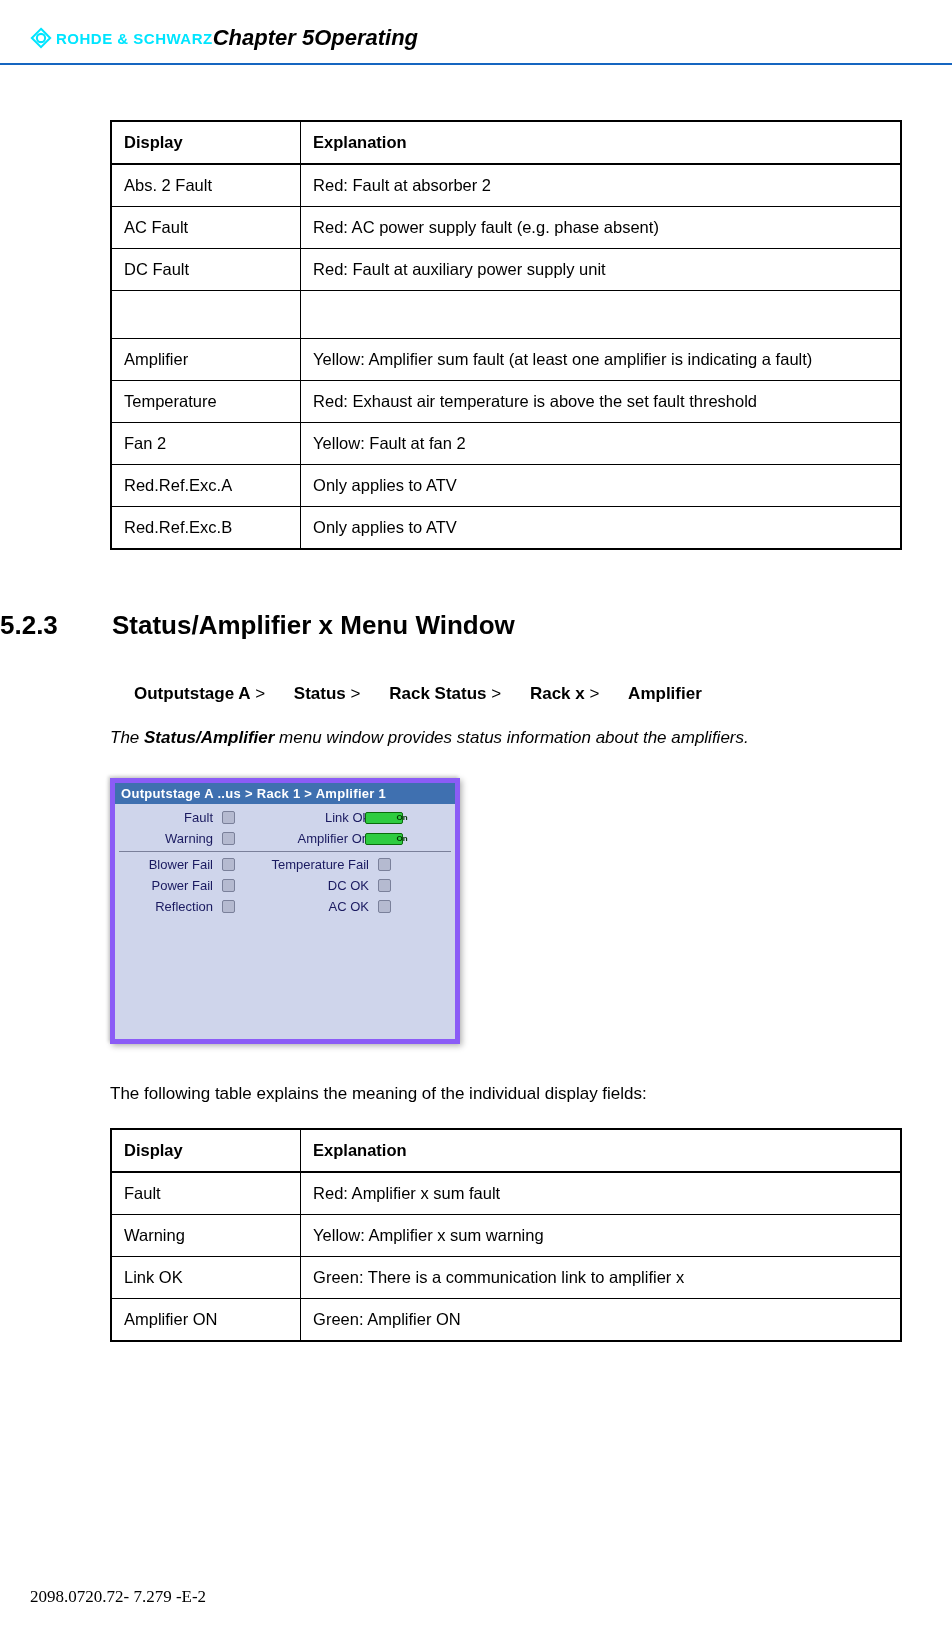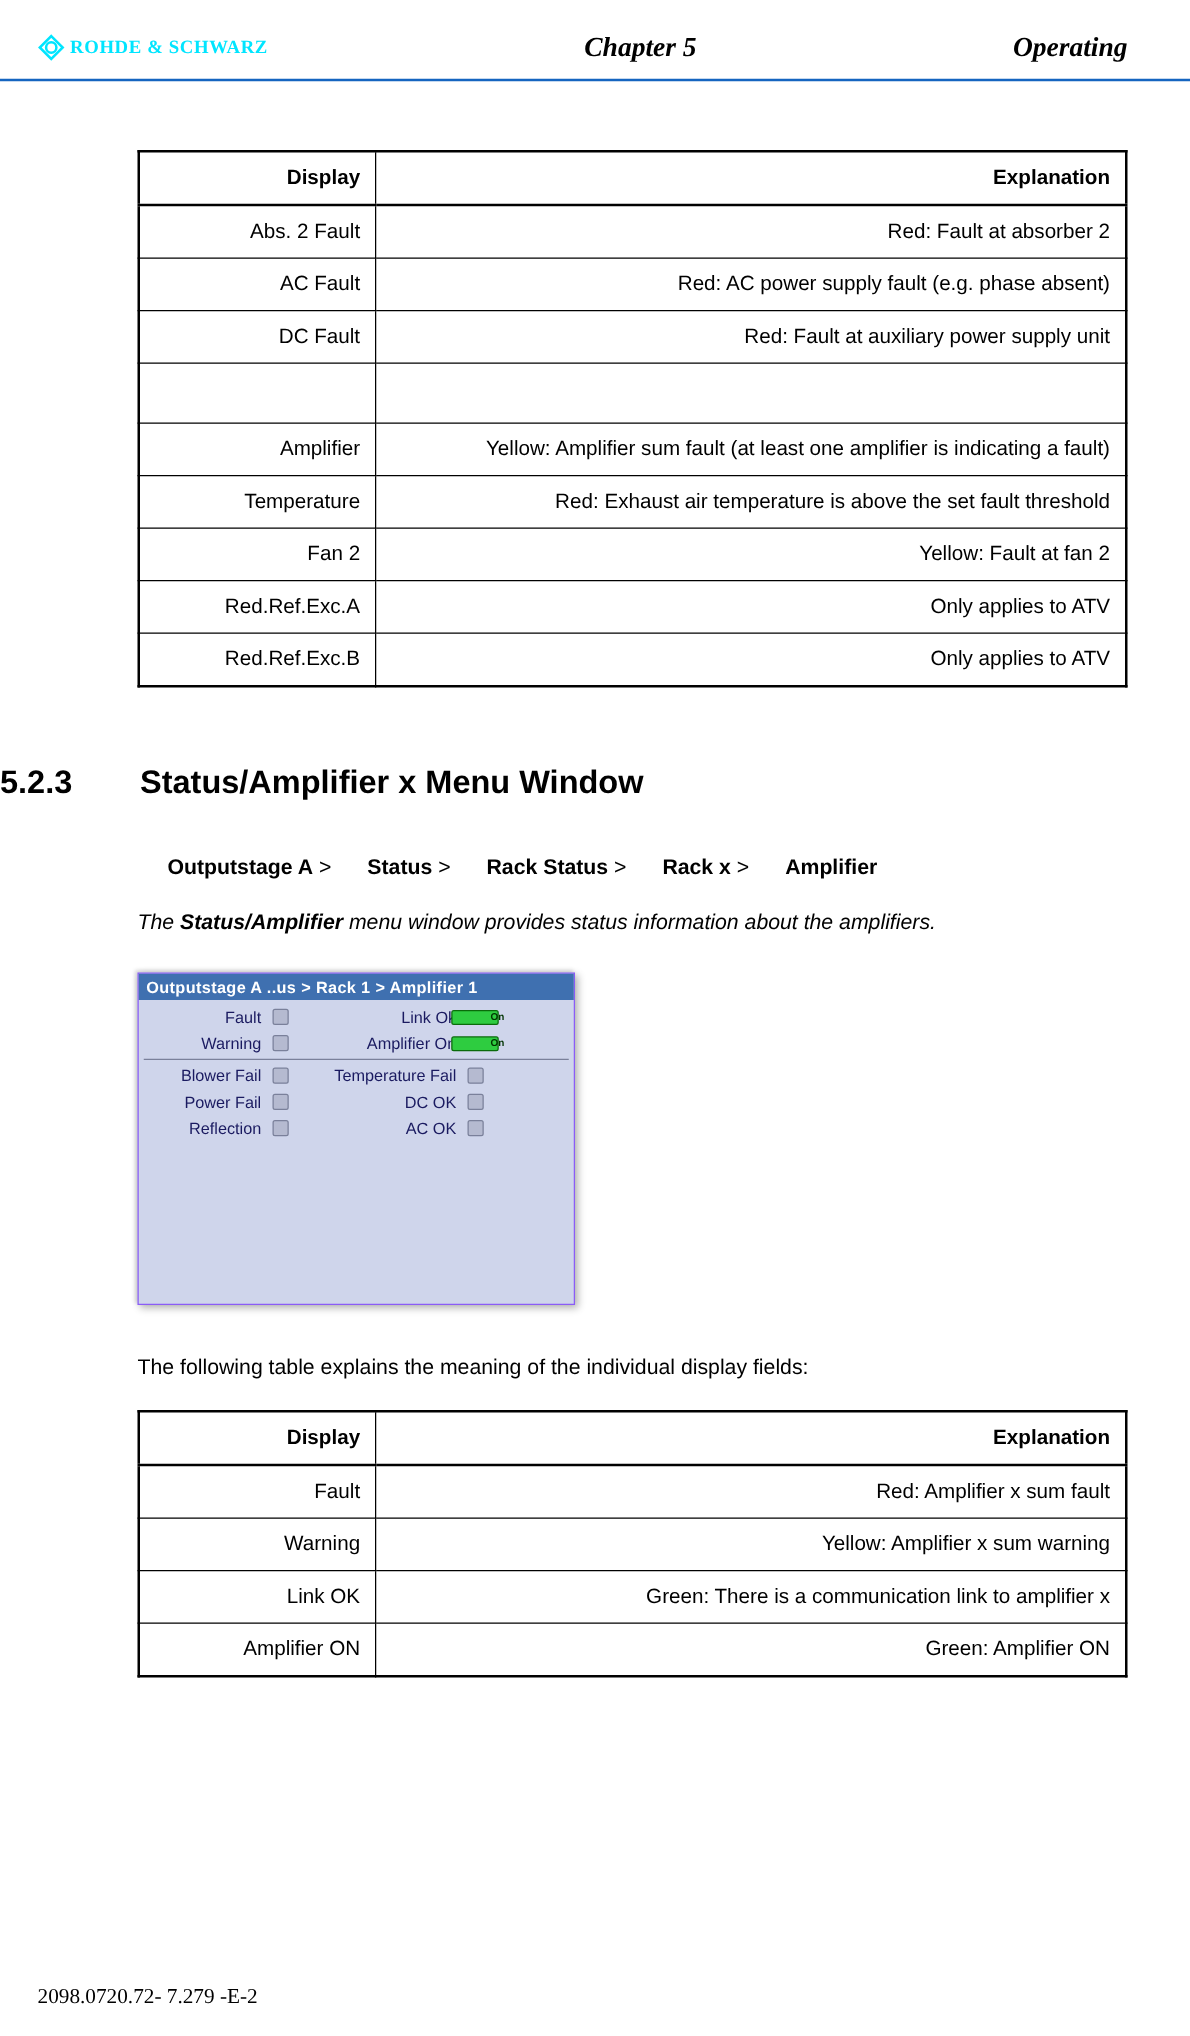--- a/index.html
+++ b/index.html
@@ -7,25 +7,23 @@
       width: 952px;
       height: 1629px;
       background: #fff;
       font-family: Arial, Helvetica, sans-serif;
       color: #000;
       position: relative;
       padding: 0;
     }
     .page-header {
       display: flex;
-      justify-content: space-between;
       align-items: center;
       padding: 25px 50px 12px 30px;
       border-bottom: 2px solid #1565c0;
-      font-family: Liberation Serif, serif;
     }
     .rs-logo {
       display: flex;
       align-items: center;
       gap: 4px;
     }
     .rs-logo-diamond {
       width: 22px;
       height: 22px;
       display: inline-block;
@@ -51,21 +49,21 @@
     }
     .display-table {
       width: 100%;
       border-collapse: collapse;
       border: 2px solid #000;
       margin-bottom: 60px;
     }
     .display-table th, .display-table td {
       border: 1px solid #000;
       padding: 11px 12px;
-      text-align: right;
+      text-align: left;
       font-size: 16.5px;
       vertical-align: middle;
     }
     .display-table th {
       font-weight: bold;
       border-bottom: 2px solid #000;
     }
     .display-table tr.blank td {
       height: 48px;
       padding: 0;
@@ -98,21 +96,21 @@
     }
     .intro-text .b { font-weight: bold; }
 
     
     .menu-box {
       width: 350px;
       height: 266px;
       background: #cfd5eb;
       box-shadow: -2px -2px 3px rgba(0,0,0,0.15), 2px 2px 6px rgba(0,0,0,0.3);
       margin-bottom: 40px;
-      border: 1px solid #8b5cf6;
+      border: 5px solid #8b5cf6;
       display: flex;
       flex-direction: column;
     }
     .menu-titlebar {
       background: #3f70b0;
       color: #fff;
       font-size: 13px;
       font-weight: bold;
       padding: 3px 6px;
       letter-spacing: 0.3px;

